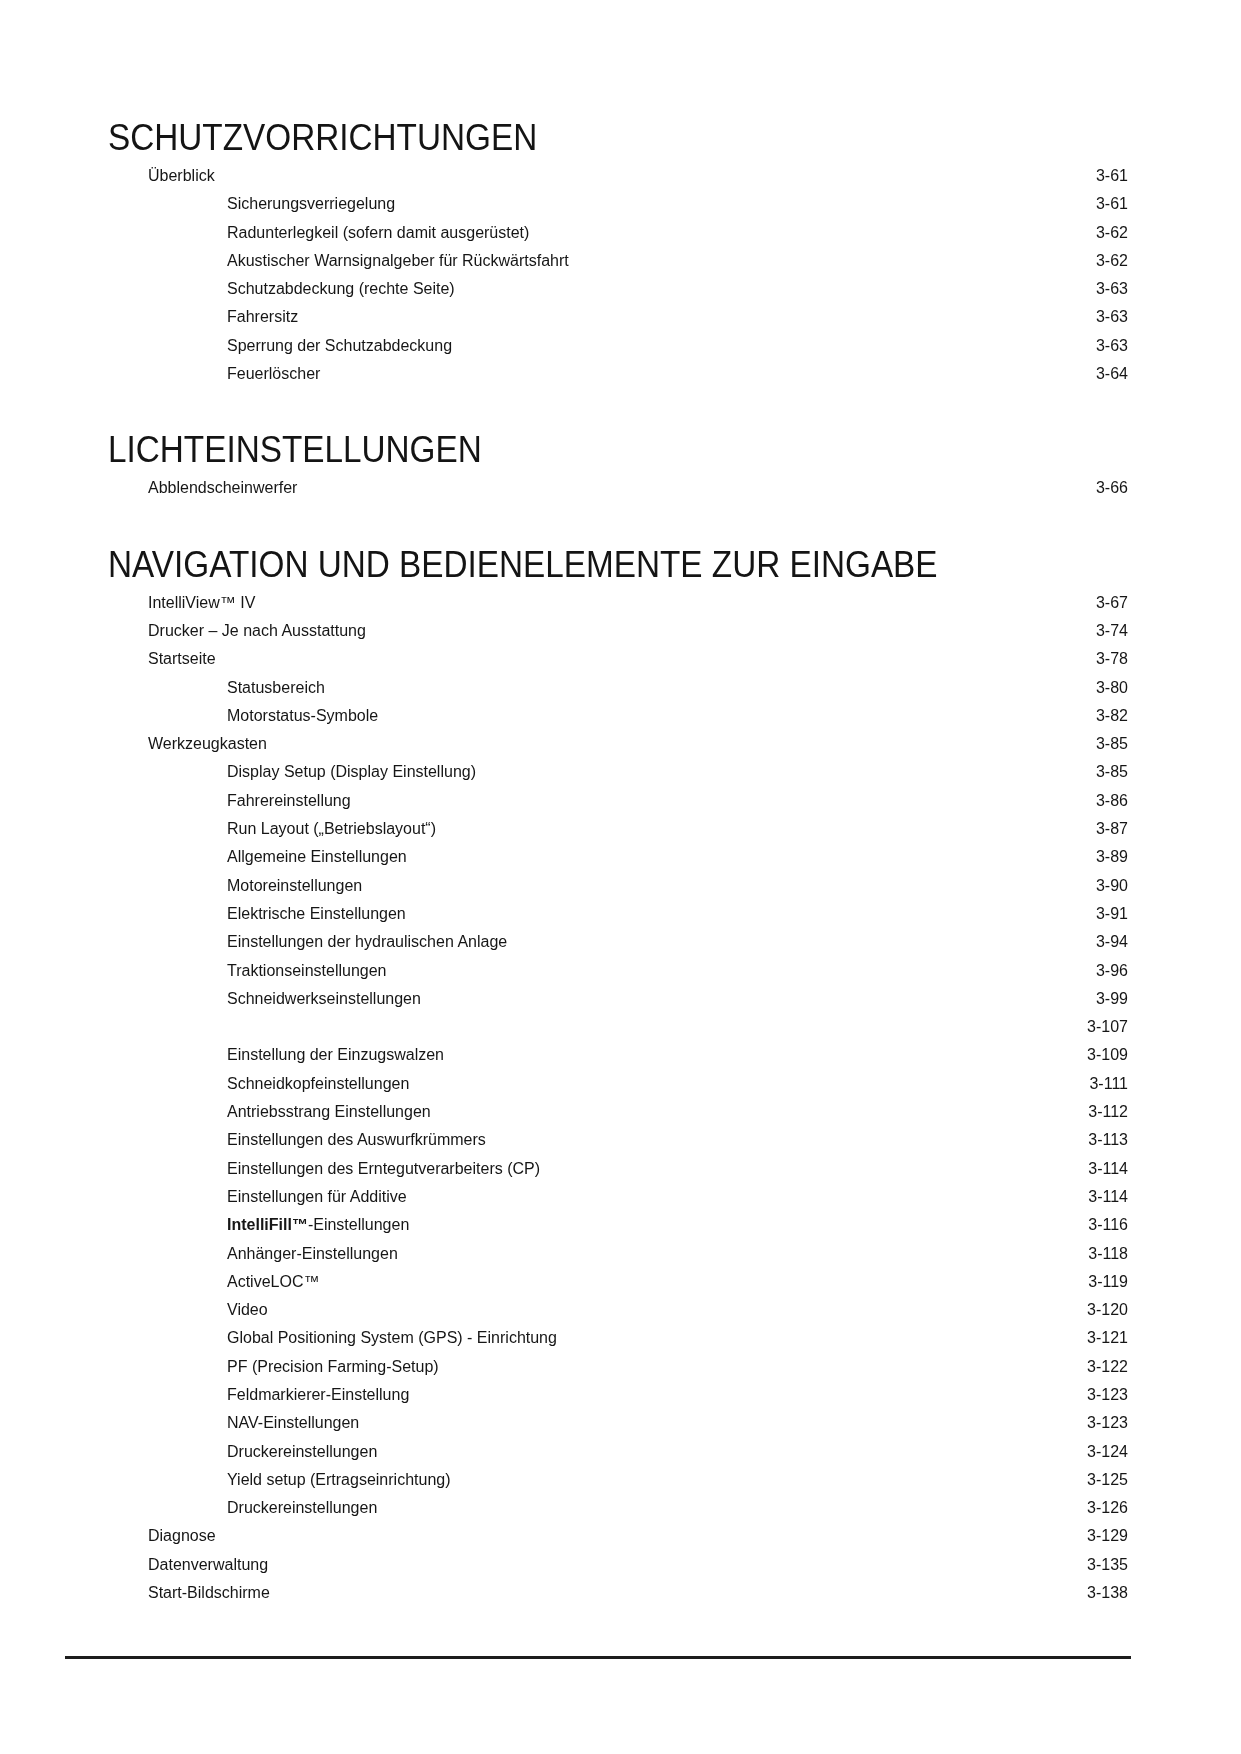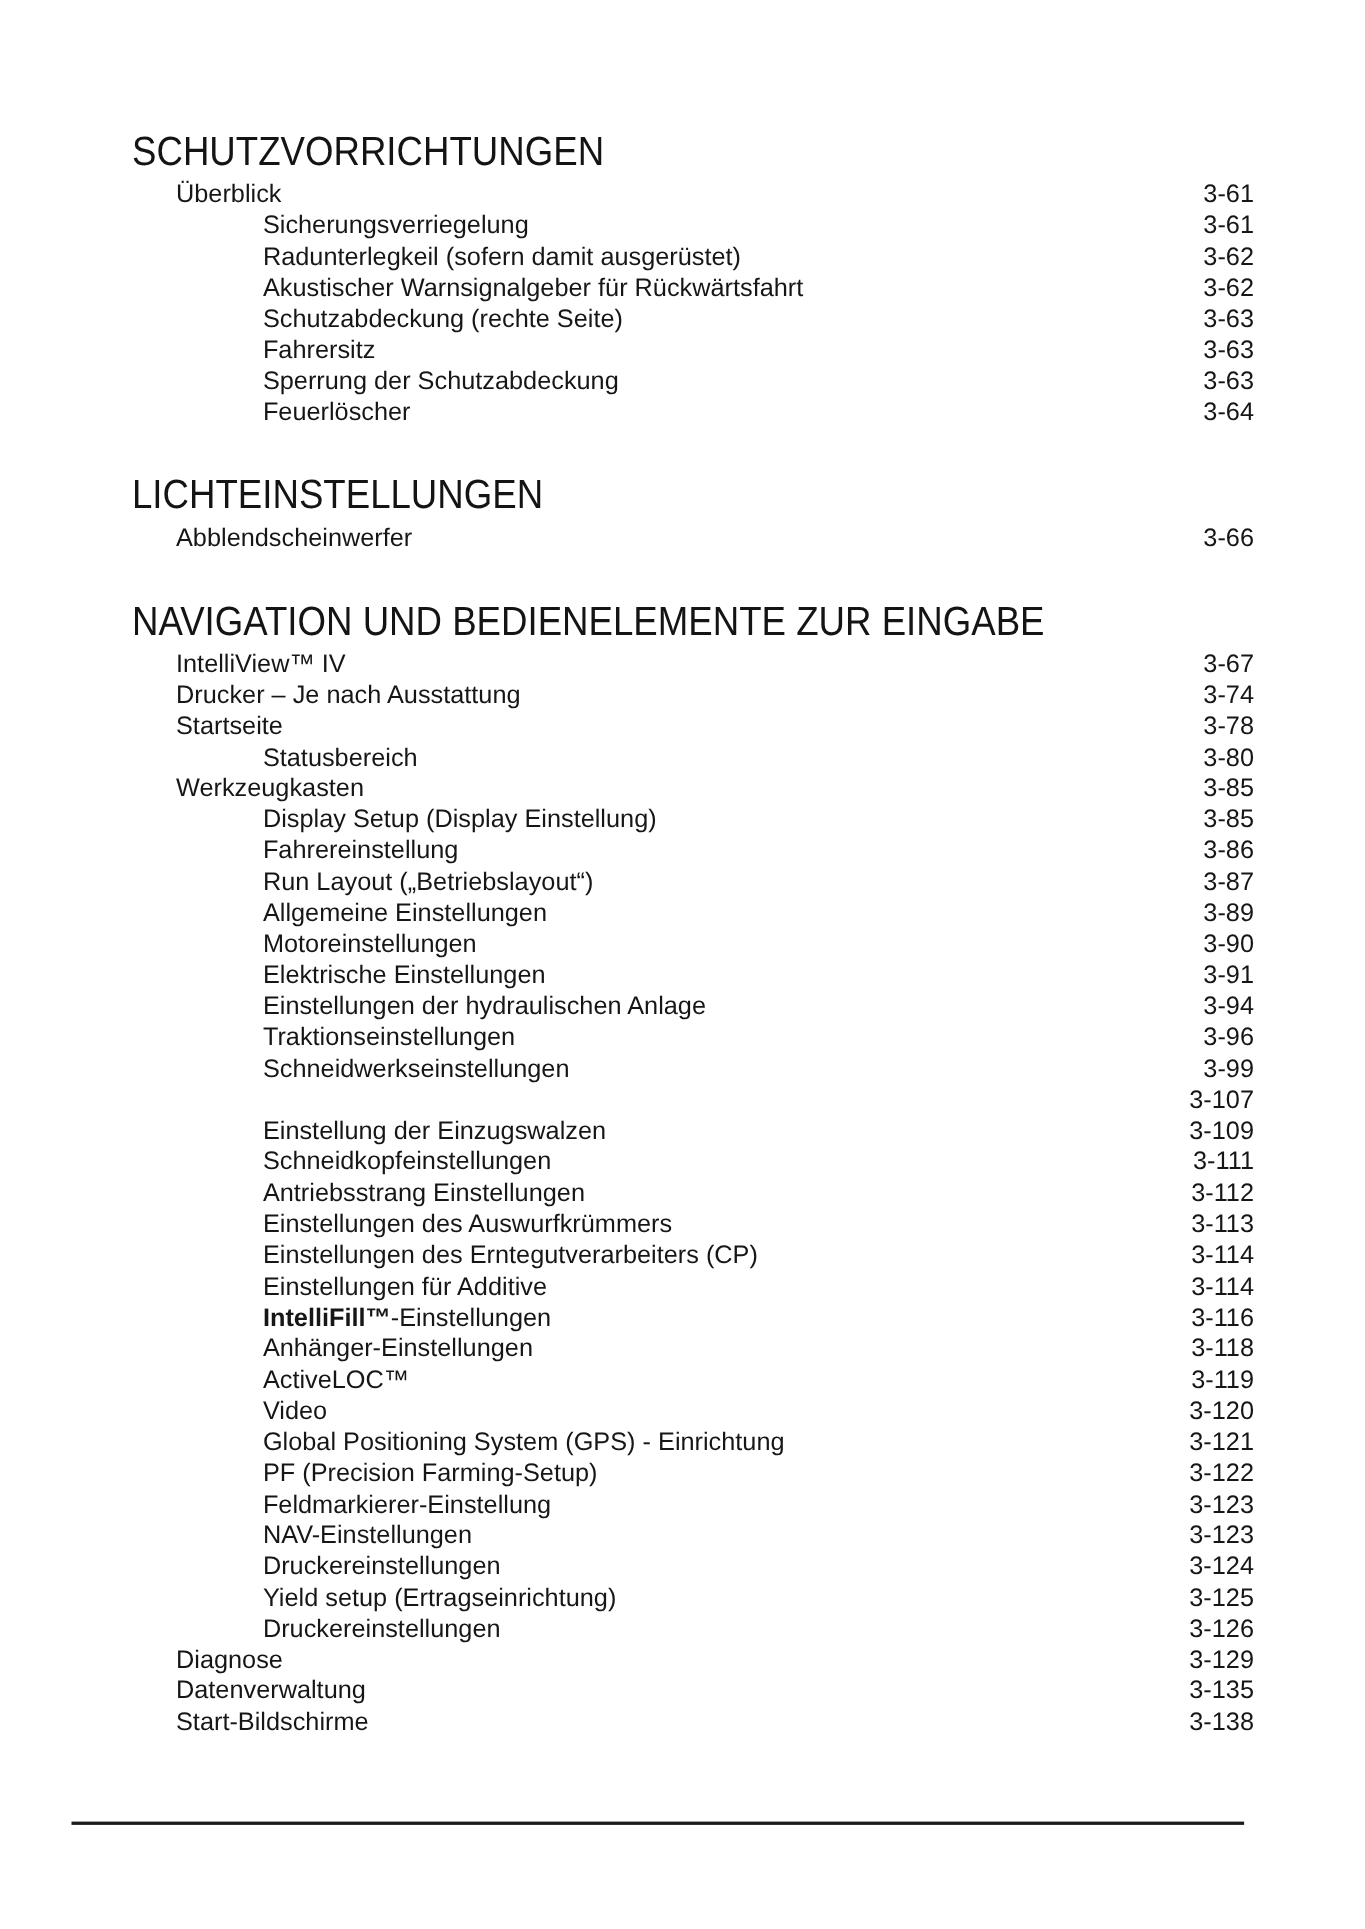--- a/index.html
+++ b/index.html
@@ -7,39 +7,39 @@
     position: relative;
     width: 1241px;
     height: 1754px;
     background: #ffffff;
     font-family: "Liberation Sans", sans-serif;
     color: #161616;
     overflow: hidden;
   }
   .toc {
     position: absolute;
-    left: 120px;
+    left: 108px;
     top: 118px;
     width: 1020px;
   }
   .section + .section { margin-top: 42px; }
   .section-title {
     font-size: 37px;
     font-weight: 400;
     line-height: 40px;
     margin: 0 0 4px 0;
     white-space: nowrap;
     transform: scaleX(0.9);
     transform-origin: left center;
     color: #141414;
   }
   .row {
     display: flex;
     align-items: flex-start;
-    font-size: 23px;
+    font-size: 16px;
     line-height: 28.3px;
     letter-spacing: 0;
   }
   .row.lvl1 { padding-left: 40px; }
   .row.lvl2 { padding-left: 119px; }
   .lbl { white-space: nowrap; }
   .lbl b { font-weight: 700; }
   .dots {
     flex: 1 1 auto;
     min-width: 14px;
@@ -130,20 +130,25 @@
         <div class="row lvl1">
           <span class="lbl">Startseite</span>
           <span class="dots"></span>
           <span class="pg">3-78</span>
         </div>
         <div class="row lvl2">
           <span class="lbl">Statusbereich</span>
           <span class="dots"></span>
           <span class="pg">3-80</span>
         </div>
+        <div class="row lvl2">
+          <span class="lbl">Motorstatus-Symbole</span>
+          <span class="dots"></span>
+          <span class="pg">3-82</span>
+        </div>
         <div class="row lvl1">
           <span class="lbl">Werkzeugkasten</span>
           <span class="dots"></span>
           <span class="pg">3-85</span>
         </div>
         <div class="row lvl2">
           <span class="lbl">Display Setup (Display Einstellung)</span>
           <span class="dots"></span>
           <span class="pg">3-85</span>
         </div>

